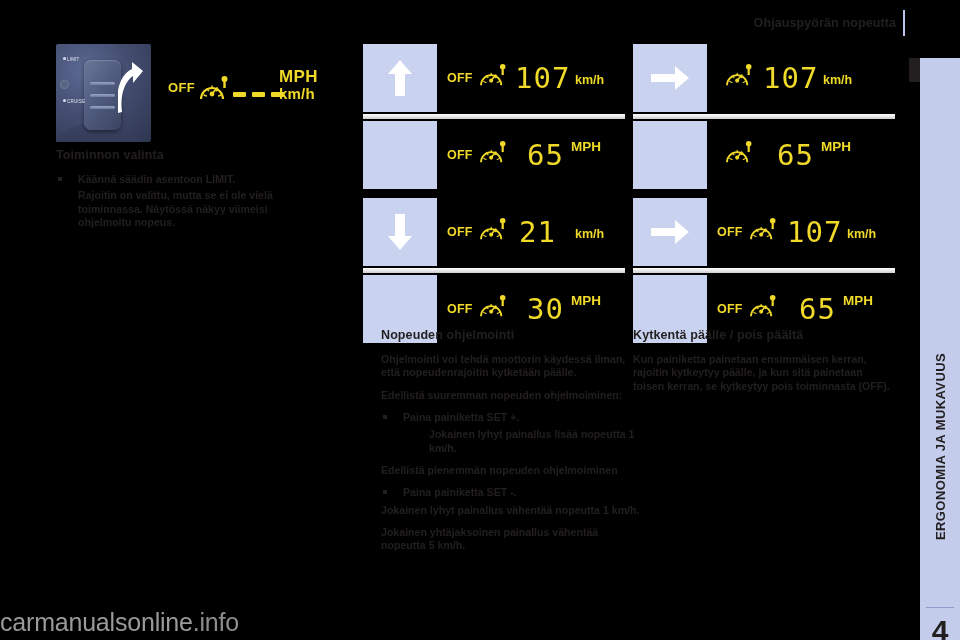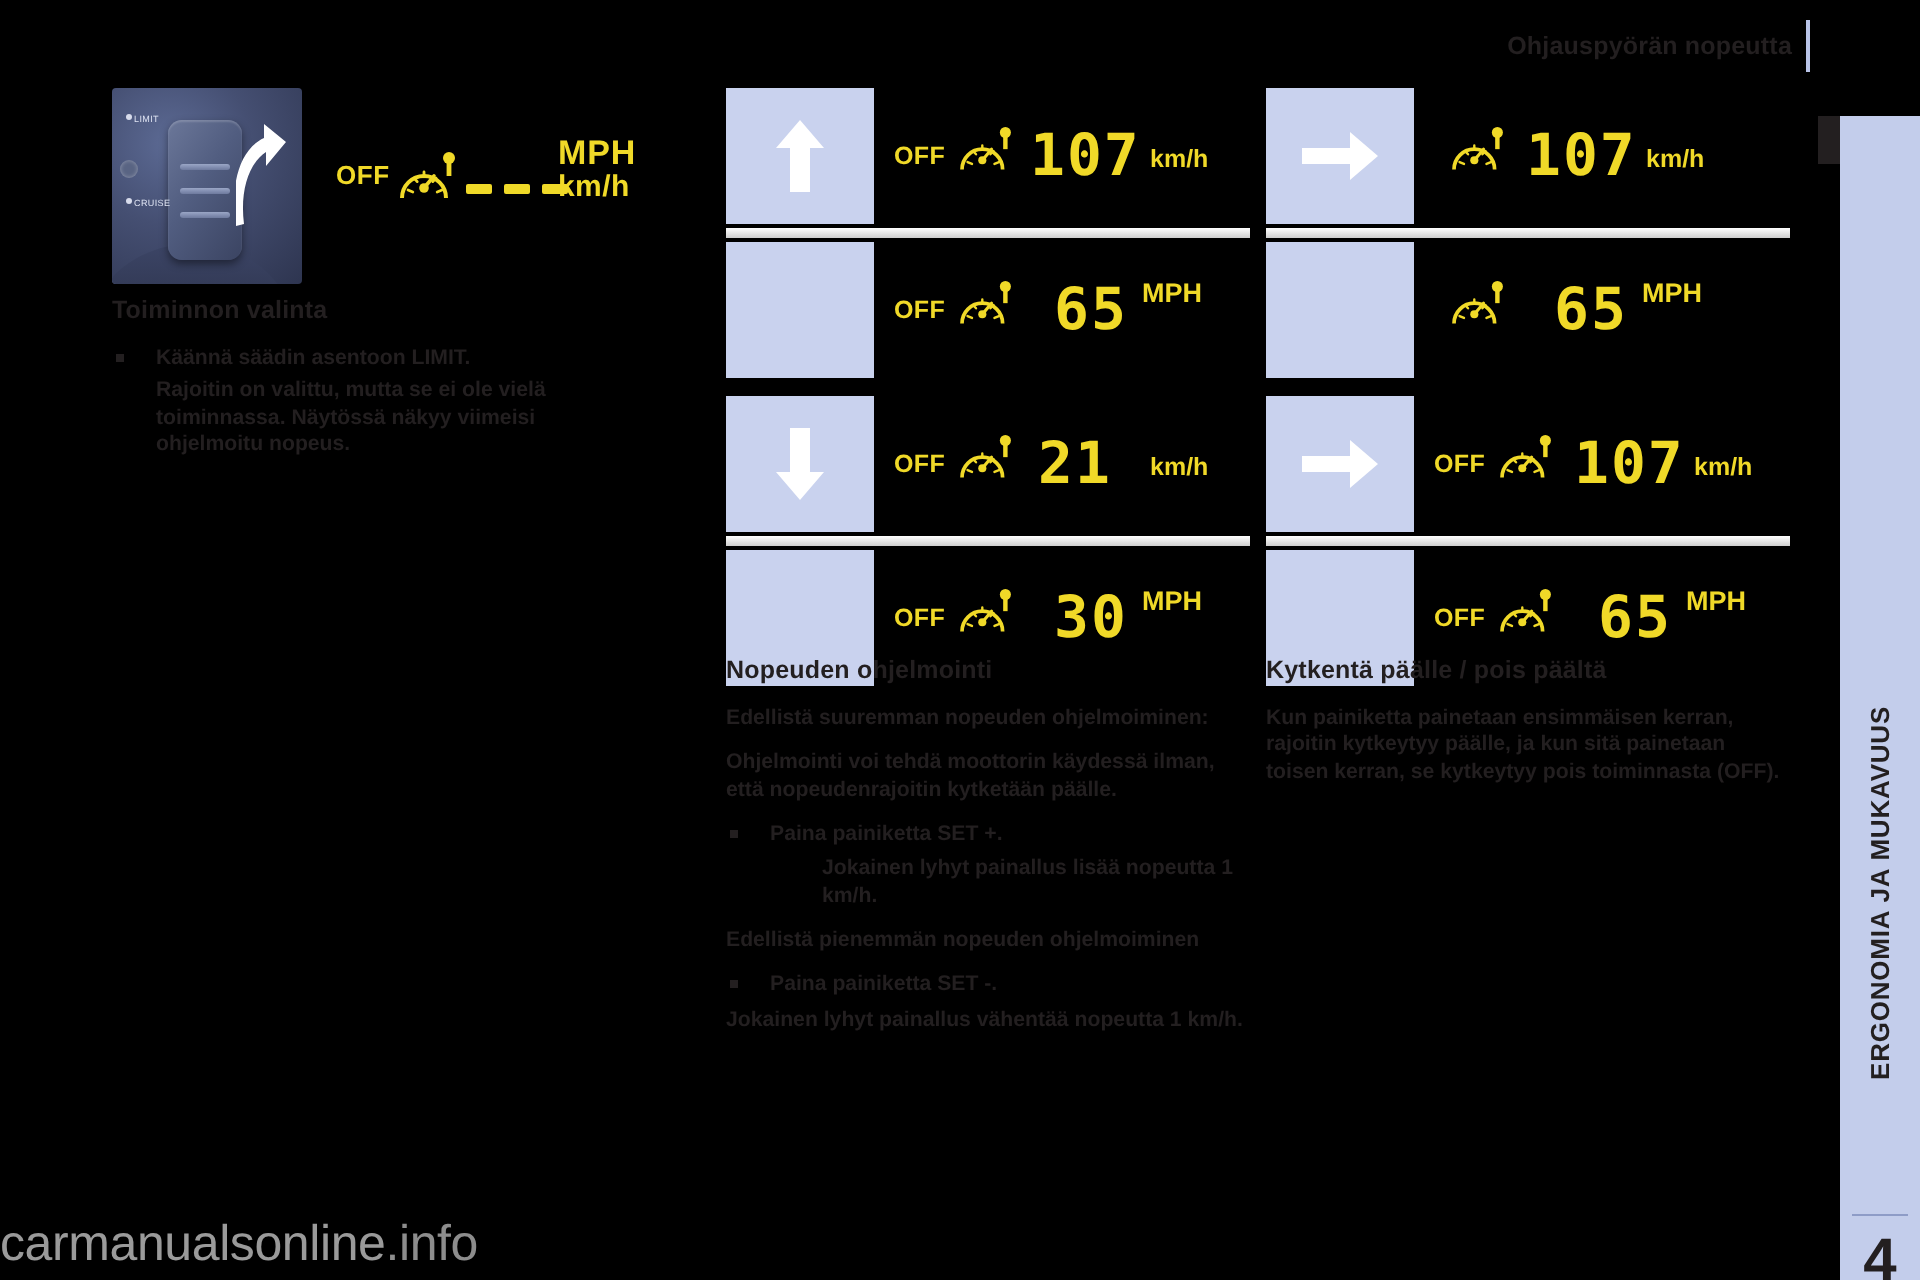--- a/index.html
+++ b/index.html
@@ -59,21 +59,21 @@
   #watermark {
     position:absolute; bottom:3px; left:0; width:960px;
     font-size:25px; color:#9a9a9a;
     letter-spacing:-.2px;
   }
   #watermark .dim { color:#8d8d8d; }
 
   
   .col { position:absolute; }
   #col-left   { left:56px;  top:44px;  width:268px; }
-  #col-mid    { left:363px; top:44px;  width:262px; }
+  #col-mid    { left:381px; top:44px;  width:262px; }
   #col-right  { left:633px; top:44px;  width:262px; }
 
   
   #sw-photo {
     position:absolute; left:56px; top:44px; width:95px; height:98px;
     border-radius:2px; overflow:hidden;
     background:
       radial-gradient(circle at 30% 28%, #5c6a94 0%, #454f72 42%, #2e3550 100%);
   }
   #sw-photo .stalk {
@@ -187,21 +187,21 @@
   .lcd-off {
     position:absolute; left:6px; top:50%; transform:translateY(-50%);
     font-size:12.5px; font-weight:bold; letter-spacing:.2px;
   }
   .lcd-gauge {
     position:absolute; top:50%; transform:translateY(-50%);
   }
   .lcd-num {
     position:absolute; top:50%; transform:translateY(-50%);
     font-family:"DejaVu Sans Mono", monospace;
-    font-size:29px; font-weight:bold; letter-spacing:1px;
+    font-size:29px; font-weight:normal; letter-spacing:1px;
     line-height:1;
   }
   .lcd-unit {
     position:absolute; font-weight:bold; line-height:1;
   }
   .lcd-unit.kmh { font-size:12.5px; top:50%; transform:translateY(-35%); }
   .lcd-unit.mph { font-size:13.5px; top:50%; transform:translateY(-110%); }
 </style>
 </head>
 <body>
@@ -452,31 +452,32 @@
           </svg>
         </span>
         <span class="lcd-num" style="left:88px;">65</span>
         <span class="lcd-unit mph" style="left:132px;">MPH</span>
       </div>
     </div>
   </div>
 
   <div class="col" id="col-mid" style="top:328px;">
     <h3 class="sec">Nopeuden ohjelmointi</h3>
+    <p class="body b">Ohjelmointi voi tehdä moottorin käydessä ilman, että nopeudenrajoitin kytketään päälle.</p>
     <p class="body b">Edellistä suuremman nopeuden ohjelmoiminen:</p>
-    <p class="body b">Ohjelmointi voi tehdä moottorin käydessä ilman, että nopeudenrajoitin kytketään päälle.</p>
     <ul class="bul">
       <li>Paina painiketta SET +.</li>
     </ul>
     <p class="body b" style="margin-top:-5px;margin-left:48px;">Jokainen lyhyt painallus lisää nopeutta 1 km/h.</p>
     <p class="body b">Edellistä pienemmän nopeuden ohjelmoiminen</p>
     <ul class="bul">
       <li>Paina painiketta SET -.</li>
     </ul>
     <p class="body b" style="margin-top:-5px;">Jokainen lyhyt painallus vähentää nopeutta 1 km/h.</p>
+    <p class="body b">Jokainen yhtäjaksoinen painallus vähentää nopeutta 5 km/h.</p>
   </div>
 
   <div class="col" id="col-right" style="top:328px;">
     <h3 class="sec">Kytkentä päälle / pois päältä</h3>
     <p class="body b">Kun painiketta painetaan ensimmäisen kerran, rajoitin kytkeytyy päälle, ja kun sitä painetaan toisen kerran, se kytkeytyy pois toiminnasta (OFF).</p>
   </div>
 
   <div id="watermark">
     <span>carmanualsonline</span><span class="dim">.info</span>
   </div>

